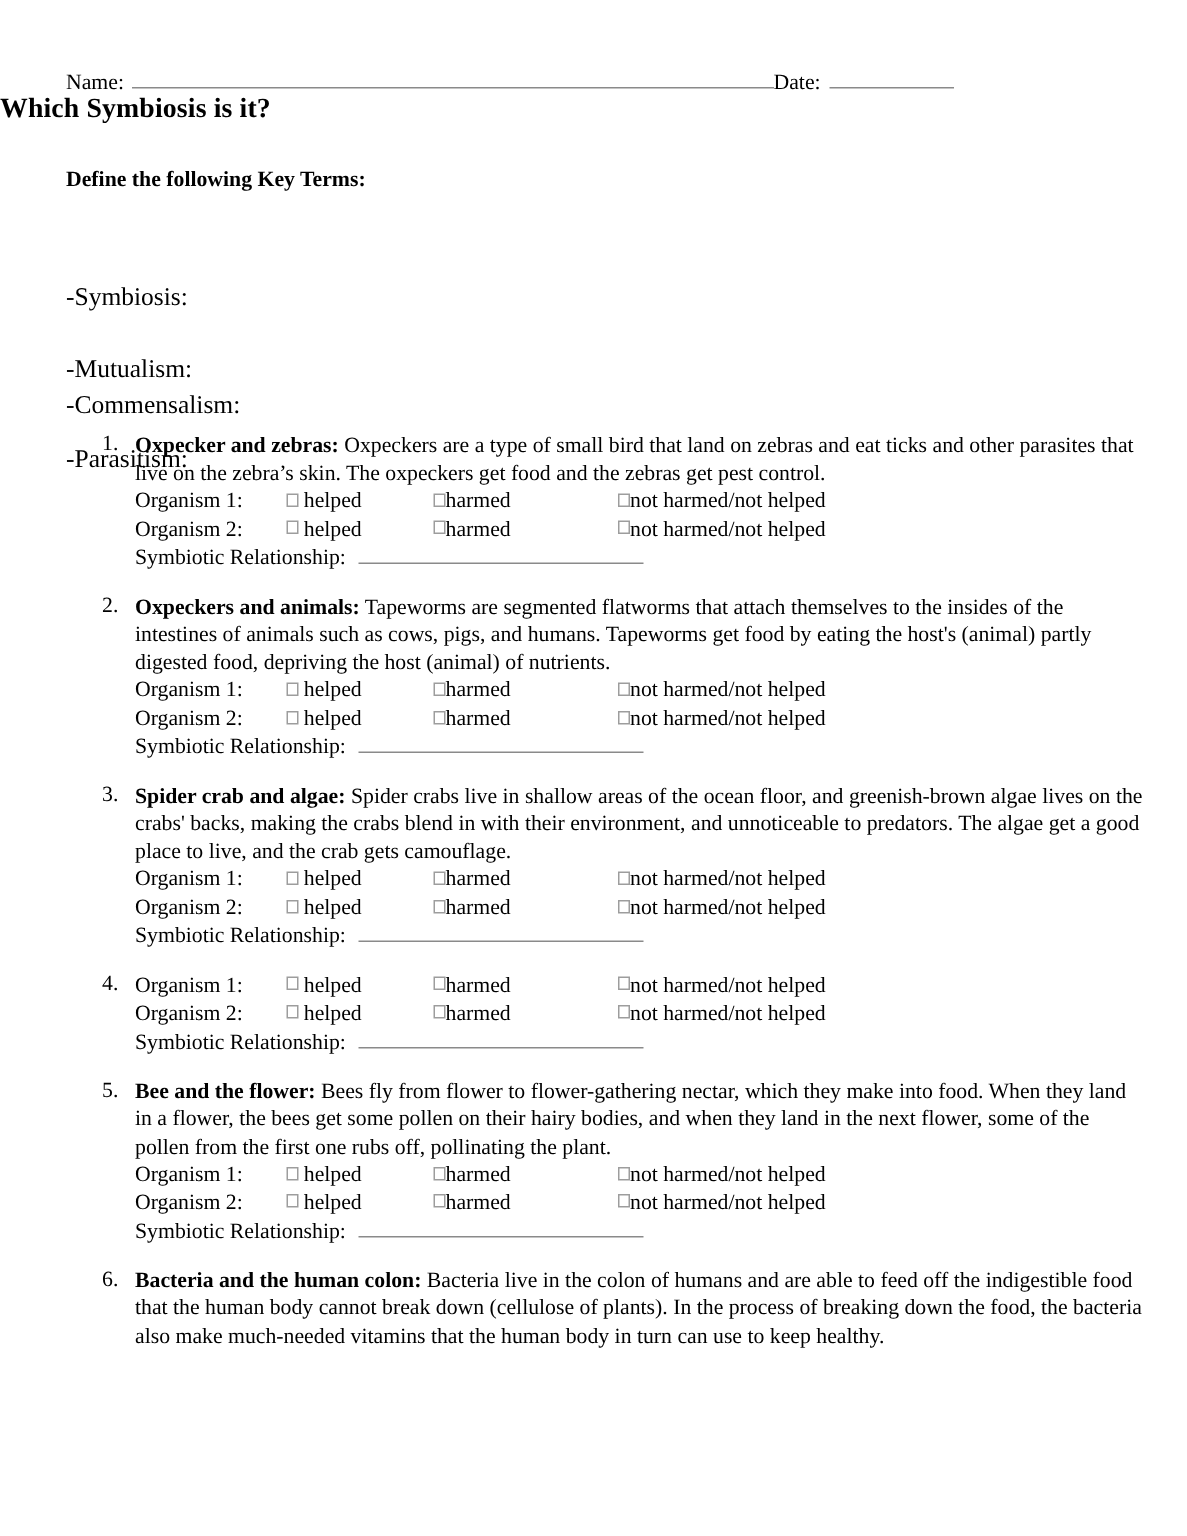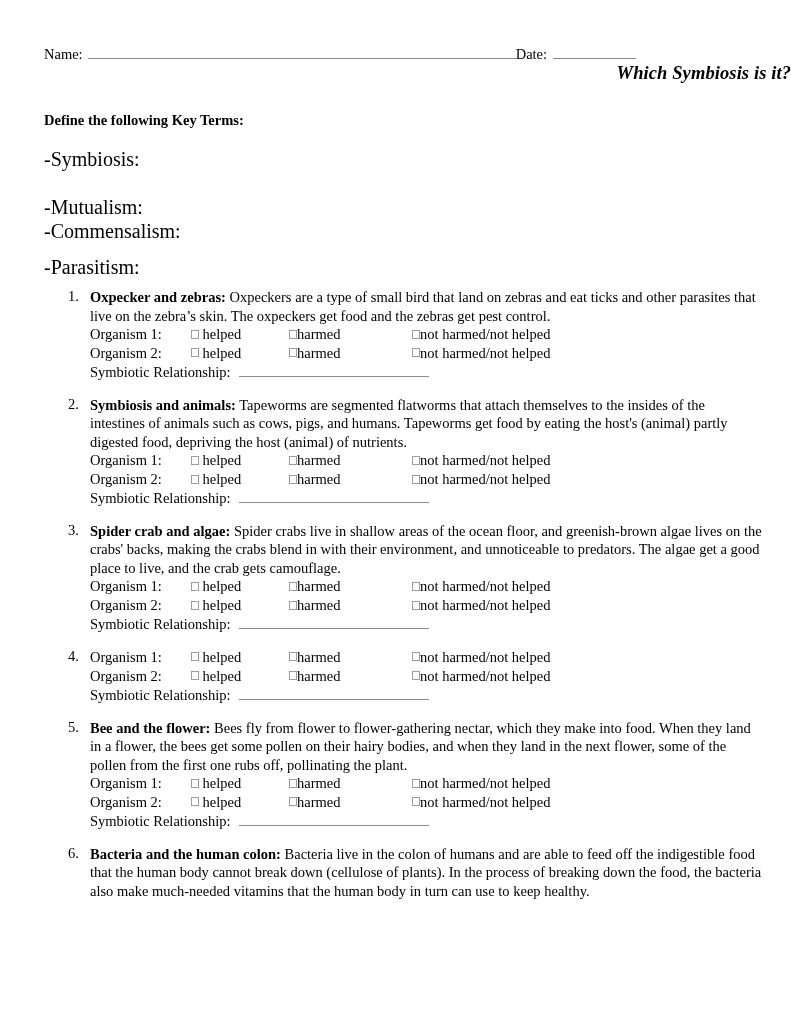--- a/index.html
+++ b/index.html
@@ -60,39 +60,39 @@
     margin-left: 0px;
     text-align: center;
   }
 
   
   .title {
     position: absolute;
     left: 0;
     top: 63px;
     width: 791px;
-    text-align: right;
+    text-align: left;
     font-weight: bold;
     font-size: 18.5px;
     letter-spacing: 0.1px;
-    font-style: italic;
   }
 
   
   .keyterms-heading {
     position: absolute;
     left: 44px;
     top: 112px;
     font-weight: bold;
     font-size: 14.5px;
   }
   .term {
     position: absolute;
     left: 44px;
-    font-size: 20px;
+    font-size: 17px;
+    margin-top: 40px;
   }
   .term-0 { top: 148px; }
   .term-1 { top: 196px; }
   .term-2 { top: 220px; }
   .term-3 { top: 256px; }
 
   
   .questions {
     position: absolute;
     left: 0;
@@ -193,21 +193,21 @@
   <div class="questions" id="questions-container">
       <div class="q-item">
         <div class="q-num">1.</div>
         <div class="q-body"><span class="q-lead">Oxpecker and zebras:</span><span class="q-desc"> Oxpeckers are a type of small bird that land on zebras and eat ticks and other parasites that live on the zebra’s skin. The oxpeckers get food and the zebras get pest control.</span></div>
         <div class="org-row"><span class="org-label">Organism 1:</span><span class="opt opt-helped"><span class="cbx cbx-gap"></span><span>helped</span></span><span class="opt opt-harmed"><span class="cbx"></span><span>harmed</span></span><span class="opt opt-none"><span class="cbx"></span><span>not harmed/not helped</span></span></div>
         <div class="org-row"><span class="org-label">Organism 2:</span><span class="opt opt-helped"><span class="cbx cbx-gap"></span><span>helped</span></span><span class="opt opt-harmed"><span class="cbx"></span><span>harmed</span></span><span class="opt opt-none"><span class="cbx"></span><span>not harmed/not helped</span></span></div>
         <div class="sym-row"><span>Symbiotic Relationship:</span><span class="sym-rule"></span></div>
       </div>
       <div class="q-item">
         <div class="q-num">2.</div>
-        <div class="q-body"><span class="q-lead">Symbiosis and animals:</span><span class="q-desc"> Tapeworms are segmented flatworms that attach themselves to the insides of the intestines of animals such as cows, pigs, and humans. Tapeworms get food by eating the host's (animal) partly digested food, depriving the host (animal) of nutrients.</span></div>
+        <div class="q-body"><span class="q-lead">Oxpeckers and animals:</span><span class="q-desc"> Tapeworms are segmented flatworms that attach themselves to the insides of the intestines of animals such as cows, pigs, and humans. Tapeworms get food by eating the host's (animal) partly digested food, depriving the host (animal) of nutrients.</span></div>
         <div class="org-row"><span class="org-label">Organism 1:</span><span class="opt opt-helped"><span class="cbx cbx-gap"></span><span>helped</span></span><span class="opt opt-harmed"><span class="cbx"></span><span>harmed</span></span><span class="opt opt-none"><span class="cbx"></span><span>not harmed/not helped</span></span></div>
         <div class="org-row"><span class="org-label">Organism 2:</span><span class="opt opt-helped"><span class="cbx cbx-gap"></span><span>helped</span></span><span class="opt opt-harmed"><span class="cbx"></span><span>harmed</span></span><span class="opt opt-none"><span class="cbx"></span><span>not harmed/not helped</span></span></div>
         <div class="sym-row"><span>Symbiotic Relationship:</span><span class="sym-rule"></span></div>
       </div>
       <div class="q-item">
         <div class="q-num">3.</div>
         <div class="q-body"><span class="q-lead">Spider crab and algae:</span><span class="q-desc"> Spider crabs live in shallow areas of the ocean floor, and greenish-brown algae lives on the crabs' backs, making the crabs blend in with their environment, and unnoticeable to predators. The algae get a good place to live, and the crab gets camouflage.</span></div>
         <div class="org-row"><span class="org-label">Organism 1:</span><span class="opt opt-helped"><span class="cbx cbx-gap"></span><span>helped</span></span><span class="opt opt-harmed"><span class="cbx"></span><span>harmed</span></span><span class="opt opt-none"><span class="cbx"></span><span>not harmed/not helped</span></span></div>
         <div class="org-row"><span class="org-label">Organism 2:</span><span class="opt opt-helped"><span class="cbx cbx-gap"></span><span>helped</span></span><span class="opt opt-harmed"><span class="cbx"></span><span>harmed</span></span><span class="opt opt-none"><span class="cbx"></span><span>not harmed/not helped</span></span></div>
         <div class="sym-row"><span>Symbiotic Relationship:</span><span class="sym-rule"></span></div>

